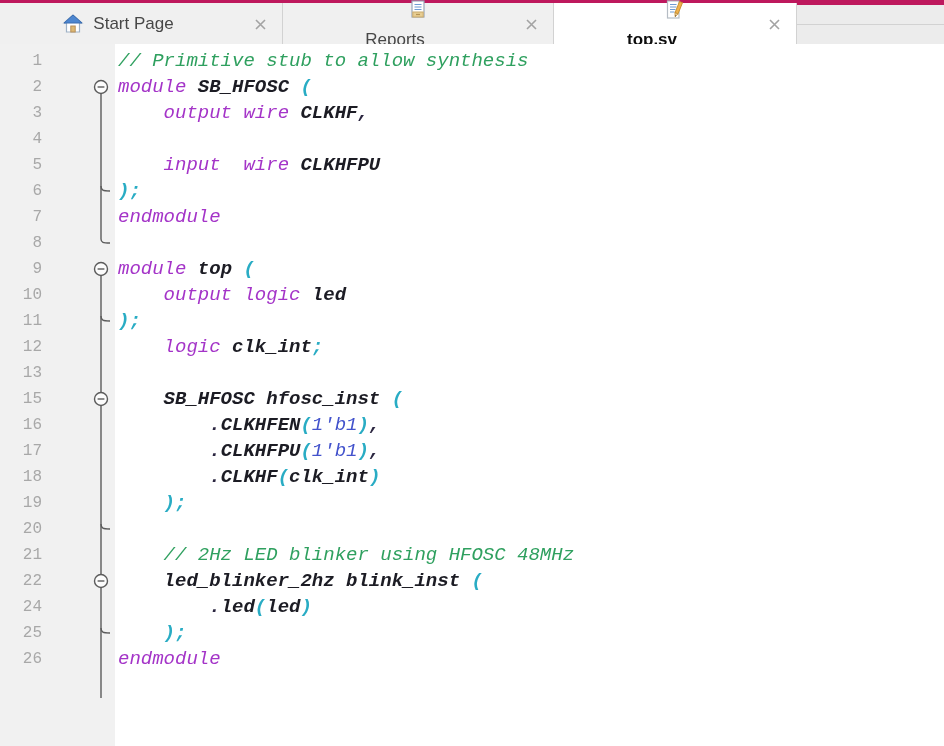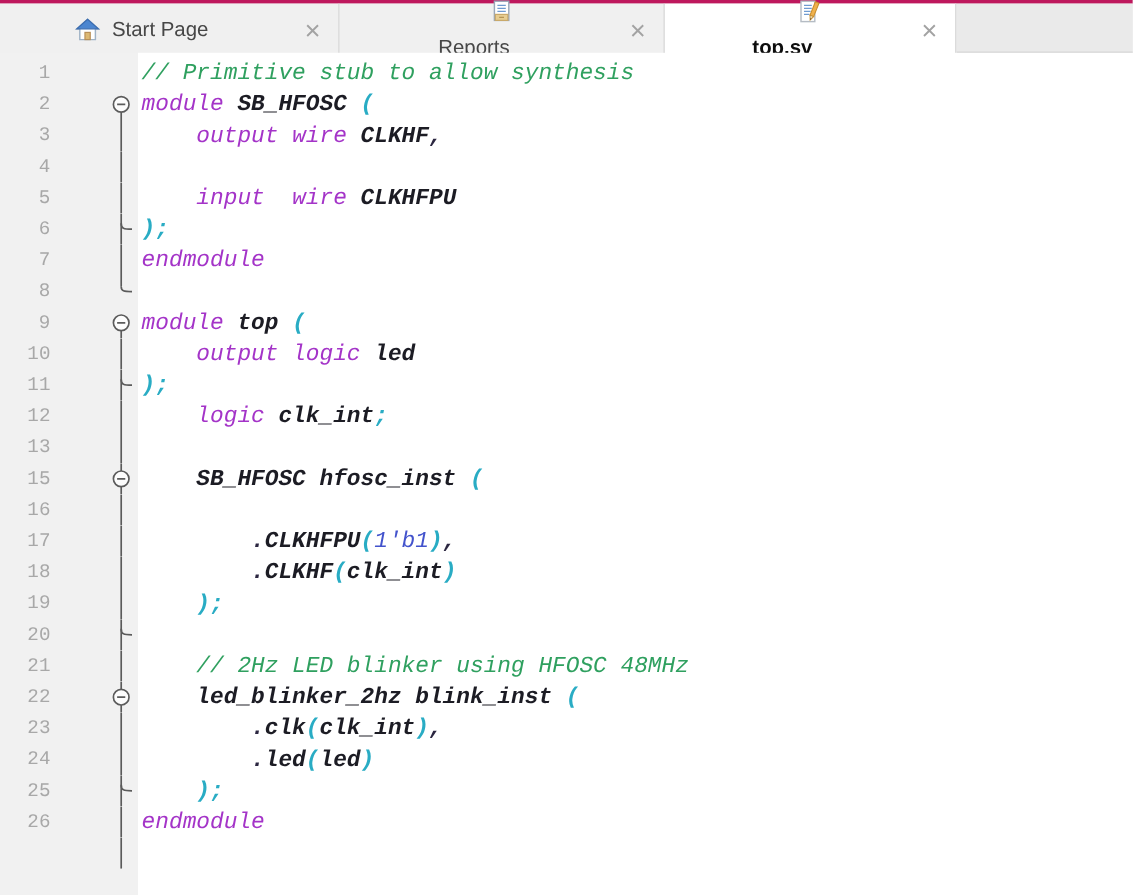--- a/index.html
+++ b/index.html
@@ -1,20 +1,20 @@
 <!DOCTYPE html>
 <html><head>
 <meta charset="utf-8">
 <style>
   * { margin:0; padding:0; box-sizing:border-box; }
   html,body { width:944px; height:746px; overflow:hidden; background:#ffffff;
               font-family:"Liberation Sans", sans-serif; }
 
   
-  .tabbar { display:flex; height:44px; background:#ececec; border-top:3px solid #be185d; }
+  .tabbar { display:flex; height:44px; background:#ececec; border-top:5px solid #be185d;align-items:center; }
   .tab { position:relative; display:flex; align-items:center; justify-content:center;
          gap:9px; height:44px; background:#f0f0f0; border-right:1px solid #d2d2d2;
          border-bottom:1px solid #d2d2d2; cursor:default; }
   .tab.active { background:#ffffff; border-bottom:1px solid #ffffff;flex-direction:column; }
   .tab-label { font-size:17px; color:#474747; padding-right:46px; }
   .tab.active .tab-label { font-weight:bold; color:#0d0d0d; }
   .tab-close { position:absolute; right:14px; top:14px; width:16px; height:16px;
                display:flex; align-items:center; justify-content:center; cursor:pointer; }
   .tab-icon { width:22px; height:22px; flex:0 0 auto; }
   .tabfill { flex:1; background:#eaeaea; border-bottom:1px solid #d2d2d2; }
@@ -228,20 +228,21 @@
       </span>
       <span class="code"><span class="tk-pl">    </span><span class="tk-id">SB_HFOSC</span><span class="tk-pl"> </span><span class="tk-id">hfosc_inst</span><span class="tk-pl"> </span><span class="tk-pr">(</span></span>
     </div>
     <div class="row">
       <span class="ln">16</span>
       <span class="fold">
         <svg width="22" height="26" viewBox="0 0 22 26" stroke="#5b5b5b" stroke-width="1.4" fill="none">
           <line x1="11" y1="0" x2="11" y2="26"></line>
         </svg>
       </span>
+      <span class="code"><span class="tk-pl">        </span><span class="tk-pt">.</span><span class="tk-id">CLKHFEN</span><span class="tk-pr">(</span><span class="tk-nm">1'b1</span><span class="tk-pr">)</span><span class="tk-pt">,</span></span>
     </div>
     <div class="row">
       <span class="ln">17</span>
       <span class="fold">
         <svg width="22" height="26" viewBox="0 0 22 26" stroke="#5b5b5b" stroke-width="1.4" fill="none">
           <line x1="11" y1="0" x2="11" y2="26"></line>
         </svg>
       </span>
       <span class="code"><span class="tk-pl">        </span><span class="tk-pt">.</span><span class="tk-id">CLKHFPU</span><span class="tk-pr">(</span><span class="tk-nm">1'b1</span><span class="tk-pr">)</span><span class="tk-pt">,</span></span>
     </div>
@@ -288,29 +289,20 @@
         <svg width="22" height="26" viewBox="0 0 22 26" stroke="#5b5b5b" stroke-width="1.4" fill="none">
           <line x1="11" y1="0" x2="11" y2="6.5"></line>
           <circle cx="11" cy="13" r="6.5" fill="#fcfcfc"></circle>
           <line x1="7.6" y1="13" x2="14.4" y2="13"></line>
           <line x1="11" y1="19.5" x2="11" y2="26"></line>
         </svg>
       </span>
       <span class="code"><span class="tk-pl">    </span><span class="tk-id">led_blinker_2hz</span><span class="tk-pl"> </span><span class="tk-id">blink_inst</span><span class="tk-pl"> </span><span class="tk-pr">(</span></span>
     </div>
     <div class="row">
-      <span class="ln">23</span>
-      <span class="fold">
-        <svg width="22" height="26" viewBox="0 0 22 26" stroke="#5b5b5b" stroke-width="1.4" fill="none">
-          <line x1="11" y1="0" x2="11" y2="26"></line>
-        </svg>
-      </span>
-      <span class="code"><span class="tk-pl">        </span><span class="tk-pt">.</span><span class="tk-id">clk</span><span class="tk-pr">(</span><span class="tk-id">clk_int</span><span class="tk-pr">)</span><span class="tk-pt">,</span></span>
-    </div>
-    <div class="row">
       <span class="ln">24</span>
       <span class="fold">
         <svg width="22" height="26" viewBox="0 0 22 26" stroke="#5b5b5b" stroke-width="1.4" fill="none">
           <line x1="11" y1="0" x2="11" y2="26"></line>
         </svg>
       </span>
       <span class="code"><span class="tk-pl">        </span><span class="tk-pt">.</span><span class="tk-id">led</span><span class="tk-pr">(</span><span class="tk-id">led</span><span class="tk-pr">)</span></span>
     </div>
     <div class="row">
       <span class="ln">25</span>

